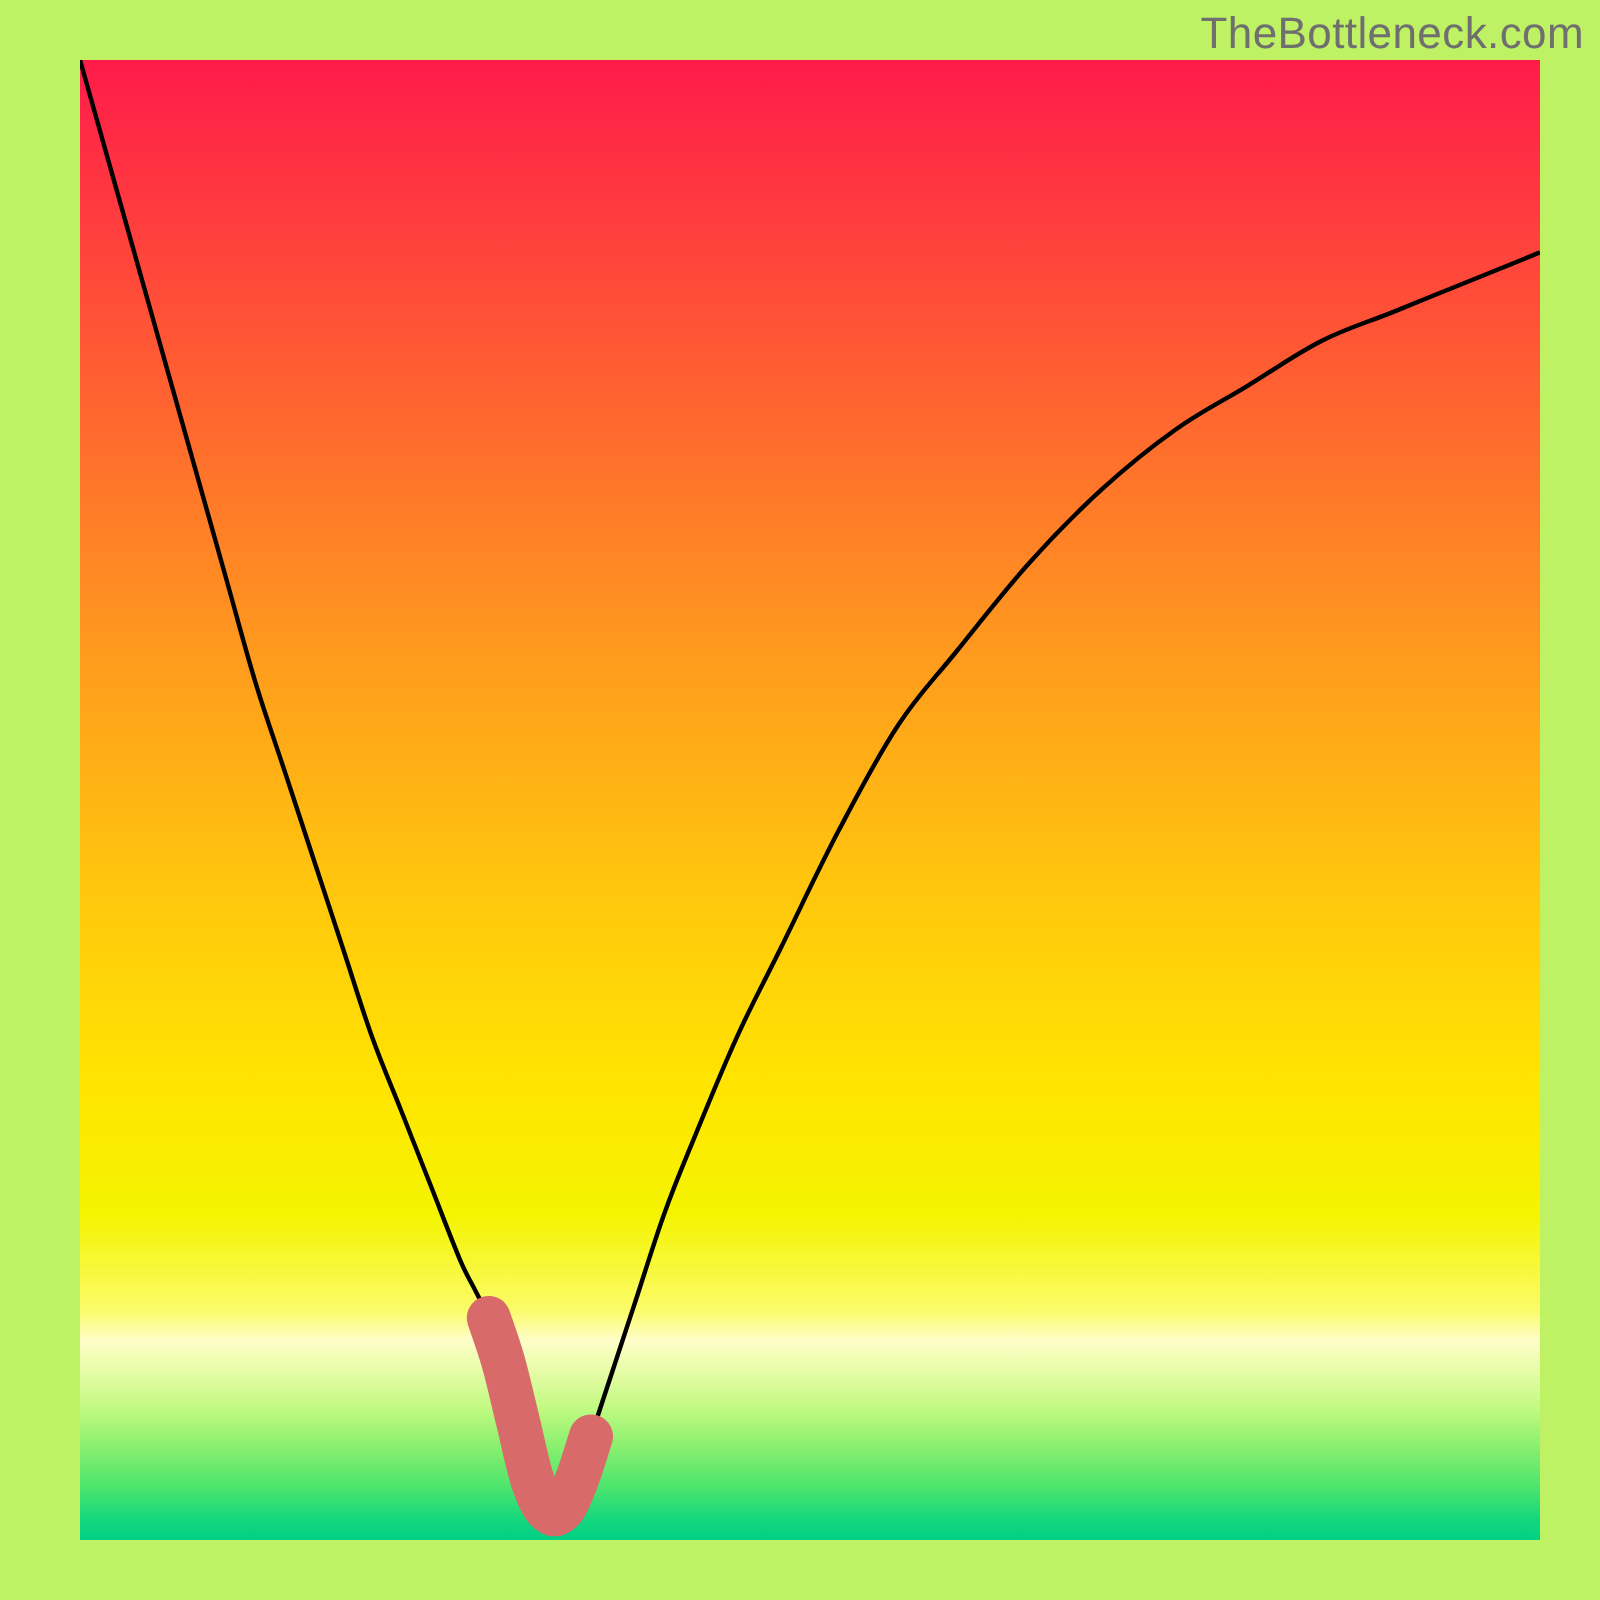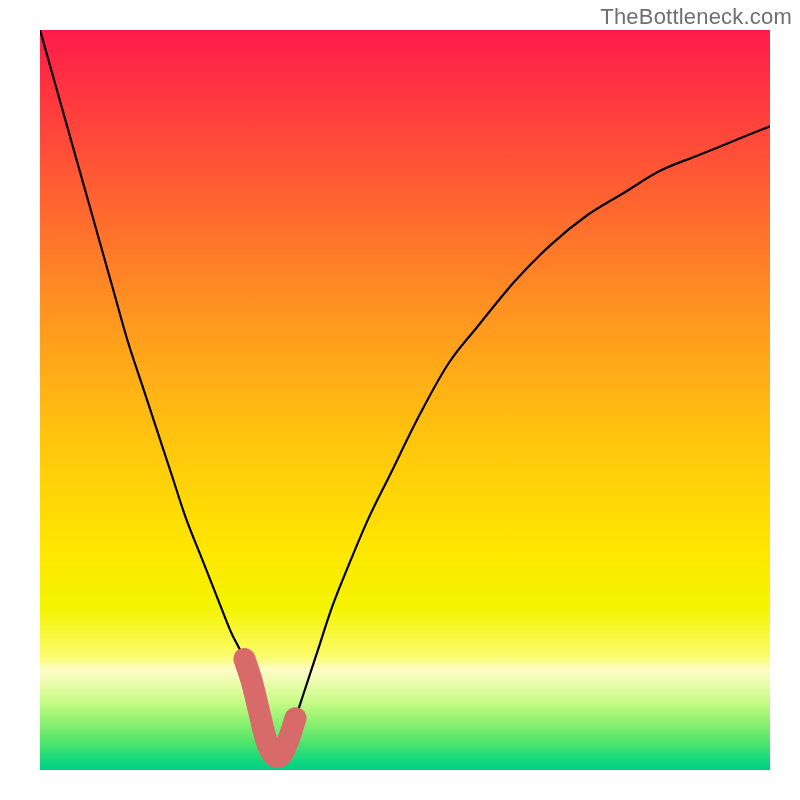--- a/index.html
+++ b/index.html
@@ -8,21 +8,21 @@
     width: 800px;
     height: 800px;
     background: #000;
     overflow: hidden;
     font-family: Arial, Helvetica, sans-serif;
   }
   .frame {
     position: absolute;
     left: 0; top: 0;
     width: 800px; height: 800px;
-    background: #ffffff;
+    background: #bef264;
   }
   .plot {
     position: absolute;
     left: 40px;
     top: 30px;
     width: 730px;
     height: 740px;
   }
   .watermark {
     position: absolute;

